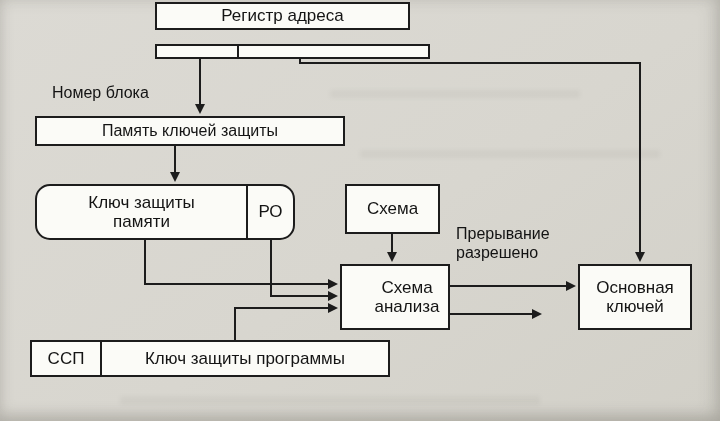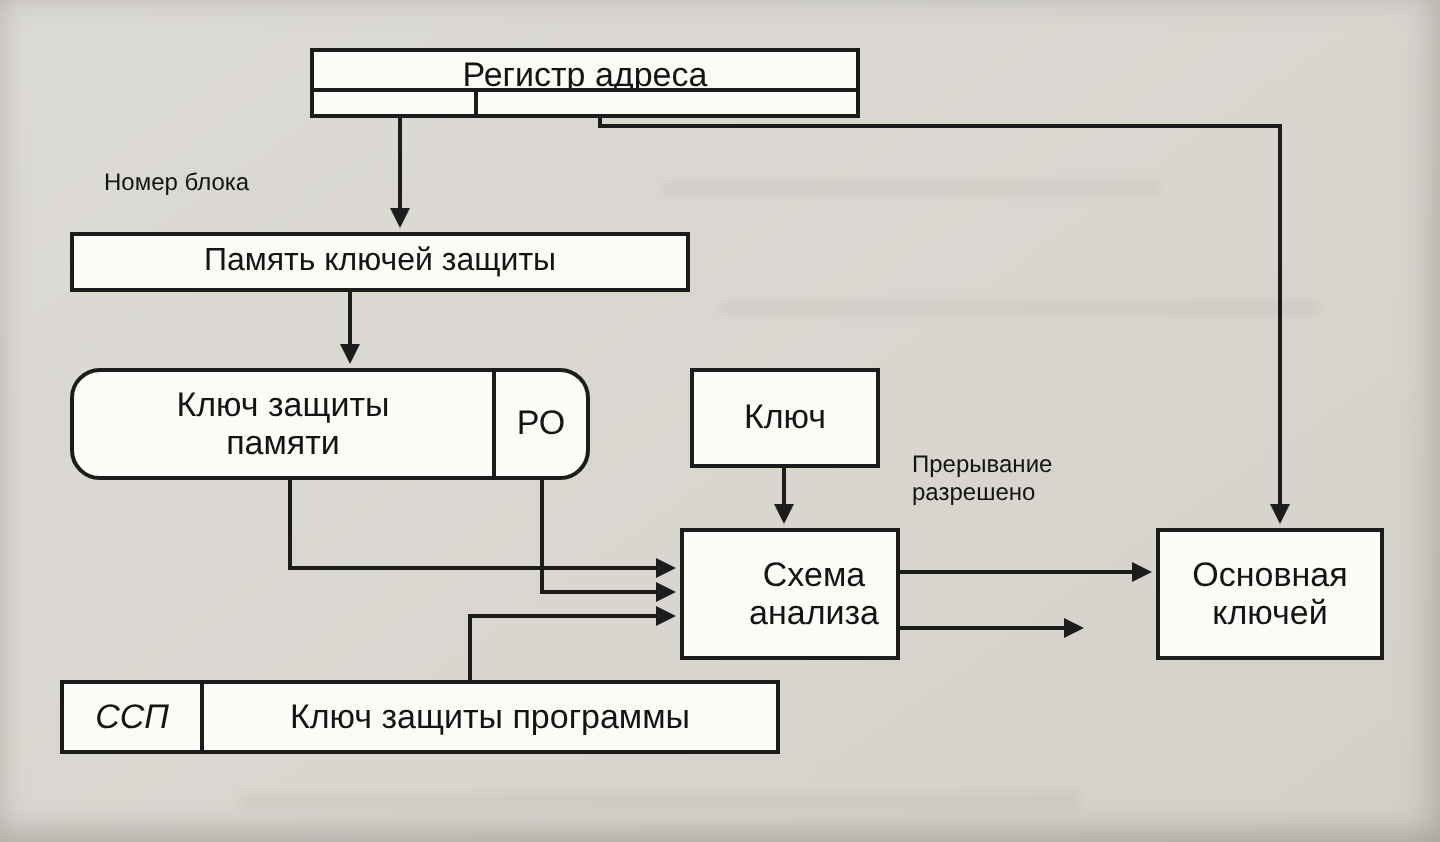--- a/index.html
+++ b/index.html
@@ -11,21 +11,21 @@
     color:#141414;
     box-shadow: inset 0 -6px 14px rgba(90,88,80,.25), inset -8px 0 16px rgba(90,88,80,.12);
   }
   .box {
     position:absolute; background:#fbfbf7; border:2px solid #1c1c1c;
     display:flex; align-items:center; justify-content:center;
     text-align:center; font-size:17px; line-height:1.12;
   }
   .cell { display:flex; align-items:center; justify-content:center; height:100%; }
   .divider-v { width:2px; background:#1c1c1c; height:100%; flex:0 0 2px; }
-  .lbl { position:absolute; font-size:12px; line-height:1.18; color:#131313; }
+  .lbl { position:absolute; font-size:16px; line-height:1.18; color:#131313; }
   svg.wires { position:absolute; left:0; top:0; width:720px; height:421px; pointer-events:none; }
   .wire { stroke:#1c1c1c; stroke-width:2; fill:none; }
   .artifact { position:absolute; background:#5a584f; opacity:.06; filter:blur(2px); border-radius:2px; }
 </style>
 </head>
 <body>
 
 <div class="page">
 
   <div class="artifact" style="left:330px; top:90px; width:250px; height:8px;"></div>
@@ -42,21 +42,21 @@
     <path class="wire" d="M300,58 L300,63 L640,63 L640,260" marker-end="url(#ah)"></path>
     <path class="wire" d="M175,146 L175,180" marker-end="url(#ah)"></path>
     <path class="wire" d="M392,234 L392,260" marker-end="url(#ah)"></path>
     <path class="wire" d="M145,240 L145,284 L336,284" marker-end="url(#ah)"></path>
     <path class="wire" d="M271,240 L271,296 L336,296" marker-end="url(#ah)"></path>
     <path class="wire" d="M235,340 L235,308 L336,308" marker-end="url(#ah)"></path>
     <path class="wire" d="M450,286 L574,286" marker-end="url(#ah)"></path>
     <path class="wire" d="M450,314 L540,314" marker-end="url(#ah)"></path>
   </svg>
 
-  <div class="box" style="left:155px; top:24px; width:275px; height:28px;">
+  <div class="box" style="left:155px; top:2px; width:255px; height:28px;">
     <span>Регистр адреса</span>
   </div>
 
   <div class="box" style="left:155px; top:44px; width:275px; height:15px;">
     <div style="position:absolute; left:80px; top:0; width:2px; height:100%; background:#1c1c1c;"></div>
   </div>
 
   <div class="lbl" style="left:52px; top:84px;">Номер блока</div>
 
   <div class="box" style="left:35px; top:116px; width:310px; height:30px; font-size:16px;">
@@ -67,33 +67,33 @@
     <div class="cell" style="flex:1 1 auto;">
       <span style="display:inline-block; width:125px;">Ключ защиты памяти</span>
     </div>
     <div class="divider-v"></div>
     <div class="cell" style="flex:0 0 45px;">
       <span>РО</span>
     </div>
   </div>
 
   <div class="box" style="left:345px; top:184px; width:95px; height:50px;">
-    <span>Ключ</span>
+    <span>Схема</span>
   </div>
 
   <div class="box" style="left:340px; top:264px; width:110px; height:66px;padding-left:24px;">
     <span style="display:inline-block; width:80px;">Схема анализа</span>
   </div>
 
   <div class="box" style="left:578px; top:264px; width:114px; height:66px;">
     <span style="display:inline-block; width:95px;">Основная ключей</span>
   </div>
 
   <div class="box" style="left:30px; top:340px; width:360px; height:37px; padding:0;">
-    <div class="cell" style="flex:0 0 68px;font-style:italic;">
+    <div class="cell" style="flex:0 0 68px;">
       <span>ССП</span>
     </div>
     <div class="divider-v"></div>
     <div class="cell" style="flex:1 1 auto;">
       <span>Ключ защиты программы</span>
     </div>
   </div>
 
   <div class="lbl" style="left:456px; top:225px; width:110px;">Прерывание разрешено</div>
 

